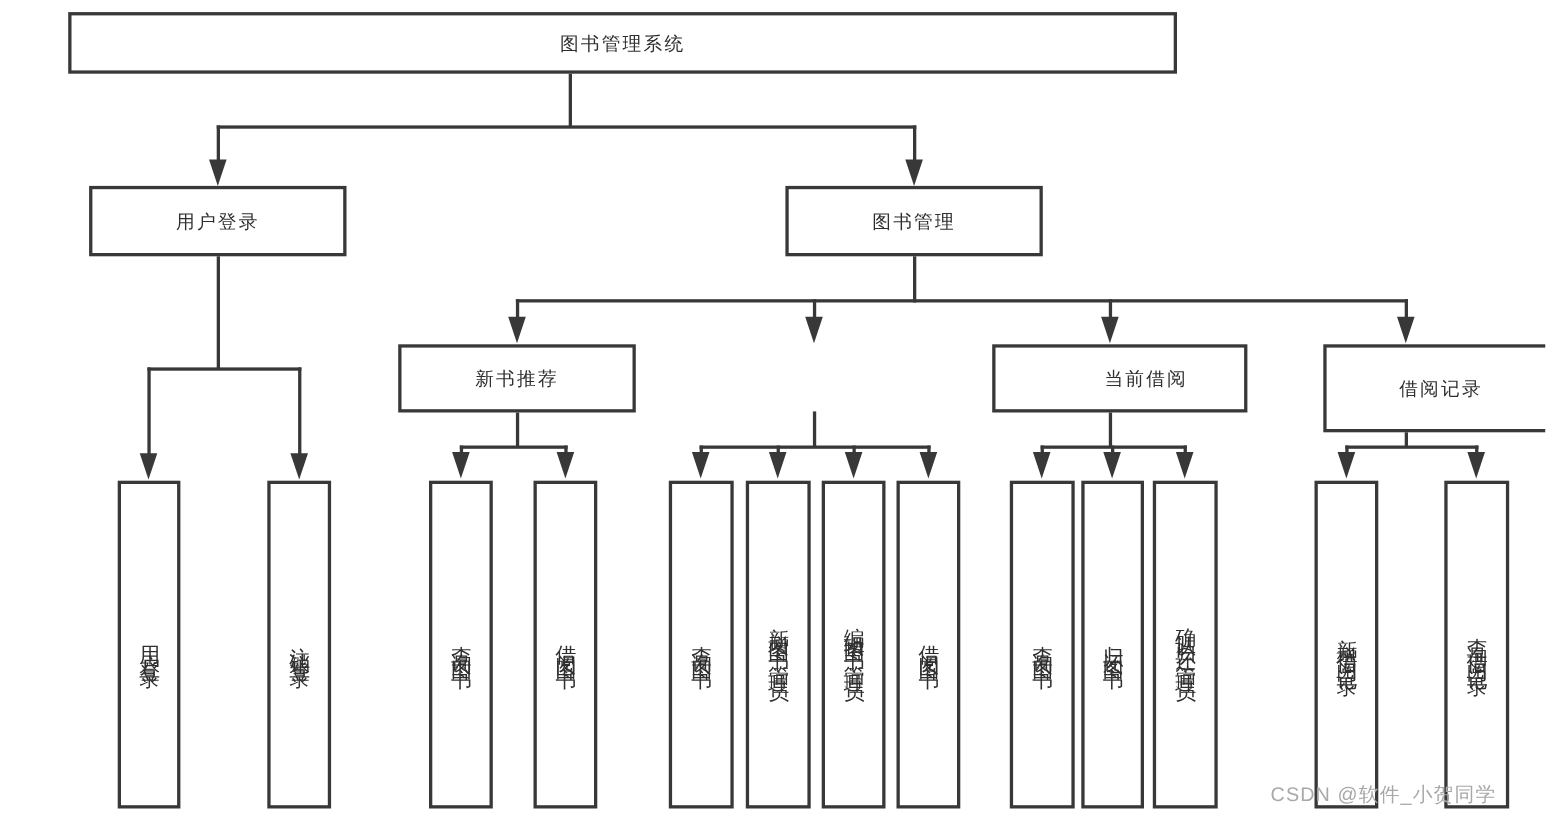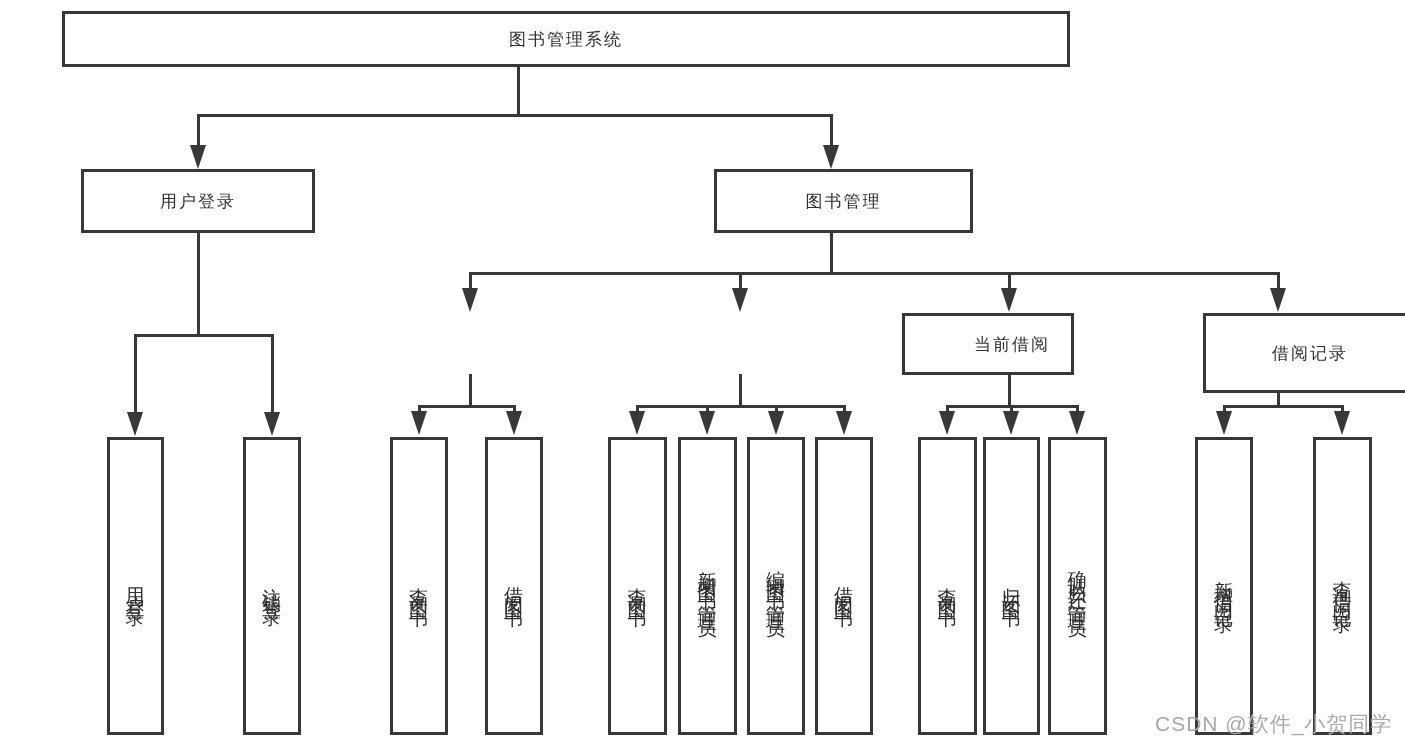--- a/index.html
+++ b/index.html
@@ -46,21 +46,21 @@
     position: absolute;
     width: 0;
     height: 0;
     border-left: 8px solid transparent;
     border-right: 8px solid transparent;
     border-top: 24px solid var(--line);
   }
   .watermark {
     position: absolute;
     color: var(--watermark);
-    font-size: 21px;
+    font-size: 18px;
     letter-spacing: 1px;
     white-space: nowrap;
   }
 </style>
 </head>
 <body>
 
 <div class="canvas">
 
   <div class="line" style="left:517px; top:66px; width:3px; height:50px;"></div>
@@ -118,23 +118,24 @@
   <div class="line" style="left:1277px; top:374px; width:3px; height:33px;"></div>
   <div class="line" style="left:1223px; top:405px; width:121px; height:3px;"></div>
   <div class="line" style="left:1223px; top:405px; width:3px; height:10px;"></div>
   <div class="arrow" style="left:1216px; top:411px;"></div>
   <div class="line" style="left:1341px; top:405px; width:3px; height:10px;"></div>
   <div class="arrow" style="left:1334px; top:411px;"></div>
 
   <div class="box h" style="left:14px; top:11px; width:1008px; height:56px;margin-left:48px;">图书管理系统</div>
 
   <div class="box h" style="left:81px; top:169px; width:234px; height:64px;">用户登录</div>
-  <div class="box h" style="left:714px; top:169px; width:259px; height:64px;">图书管理</div>
+  <div class="box h" style="left:714px; top:169px; width:234px; height:64px;">图书管理</div>
 
-  <div class="box h" style="left:902px; top:313px; width:172px; height:62px;padding-left:48px;">当前借阅</div>
+  <div class="box h" style="left:362px; top:313px; width:216px; height:62px;">新书推荐</div>
+  <div class="box h" style="left:902px; top:313px; width:232px; height:62px;padding-left:48px;">当前借阅</div>
   <div class="box h" style="left:1171px; top:313px; width:214px; height:80px;margin-left:32px;">借阅记录</div>
 
   <div class="box v" style="left:107px; top:437px; width:57px; height:298px;">用户登录</div>
   <div class="box v" style="left:243px; top:437px; width:58px; height:298px;">注销登录</div>
 
   <div class="box v" style="left:390px; top:437px; width:58px; height:298px;">查询图书</div>
   <div class="box v" style="left:485px; top:437px; width:58px; height:298px;">借阅图书</div>
 
   <div class="box v" style="left:608px; top:437px; width:59px; height:298px;">查询图书</div>
   <div class="box v" style="left:678px; top:437px; width:59px; height:298px;">新增图书（管理员）</div>

